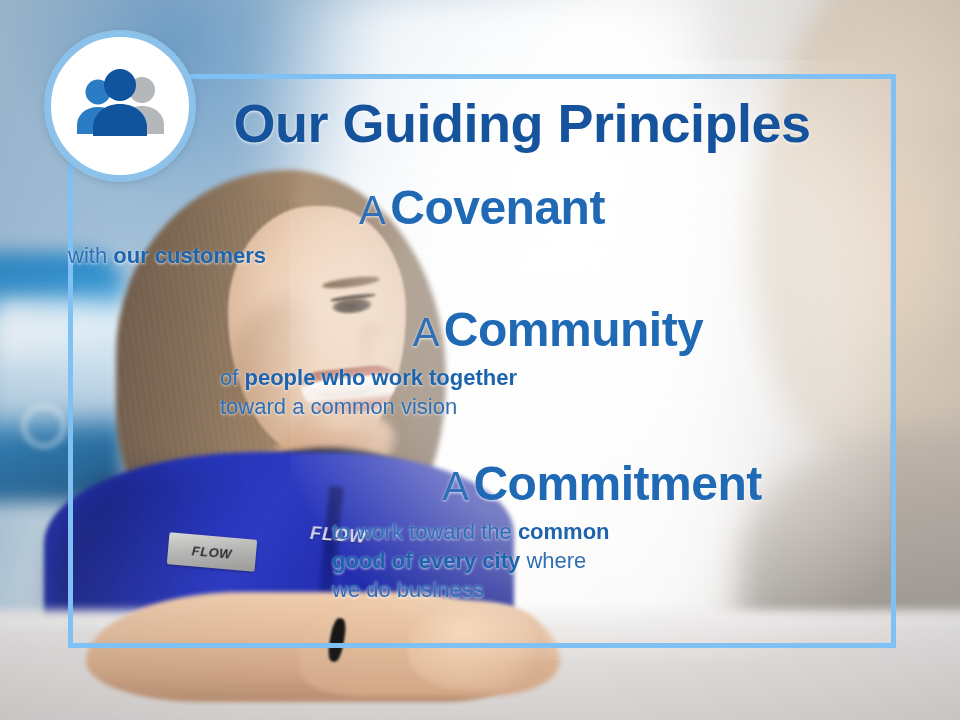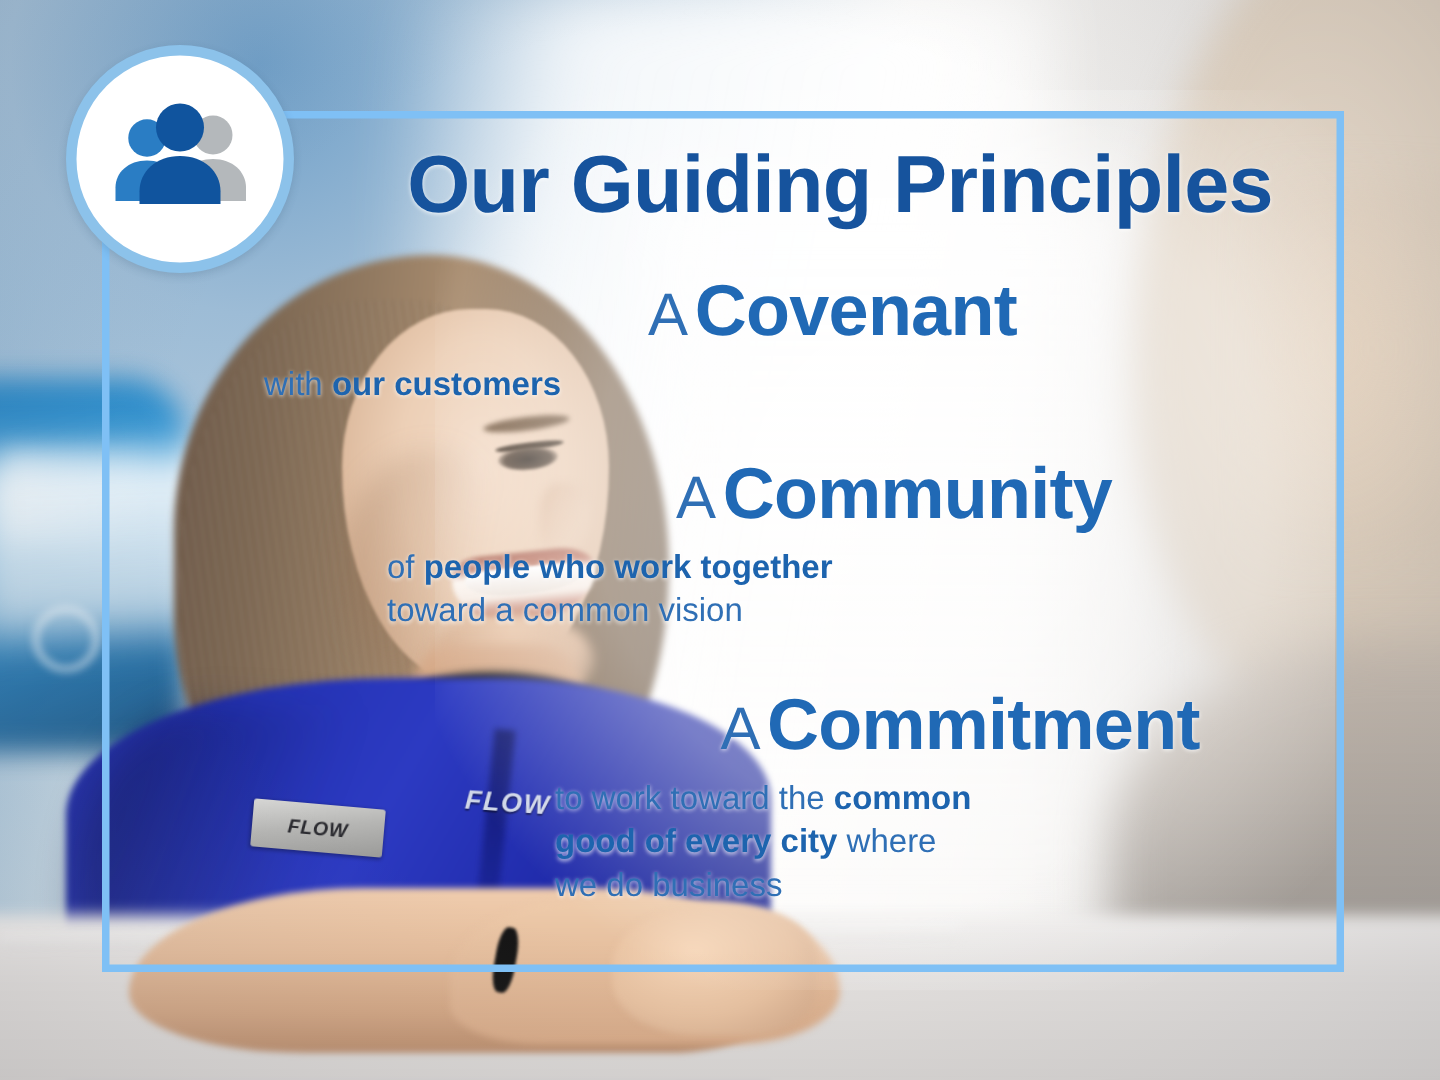--- a/index.html
+++ b/index.html
@@ -324,21 +324,21 @@
     align-items: center;
     justify-content: center;
     box-shadow: 0 2px 6px rgba(40,70,100,.18);
   }
   .badge-circle svg { display: block; }
 
   
   .content {
     position: absolute;
     left: 68px; top: 74px;
-    width: 828px; height: 574px; margin-left: 38px;
+    width: 828px; height: 574px;
   }
   .title {
     position: absolute;
     left: 0; top: 22px;
     width: 828px;
     text-align: center;
     padding-left: 80px;
     box-sizing: border-box;
     font-size: 54px;
     font-weight: 700;
@@ -371,21 +371,21 @@
     font-weight: 400;
     color: #2f6fb5;
     line-height: 1.32;
     margin-top: 8px;
     text-shadow: 0 1px 3px rgba(255,255,255,.8);
   }
   .p-sub b { font-weight: 700; color: #1d64ae; }
 
   
   #principle-covenant   { top: 110px; }
-  #principle-covenant   .p-head, #principle-covenant .p-sub { padding-left: 70px; }
+  #principle-covenant   .p-head, #principle-covenant .p-sub { }
 
   #principle-community  { top: 232px; }
   #principle-community  .p-head, #principle-community .p-sub { padding-left: 152px; }
 
   #principle-commitment { top: 386px; }
   #principle-commitment .p-head { padding-left: 240px; }
   #principle-commitment .p-sub  { padding-left: 264px; }
 </style>
 </head>
 <body>

